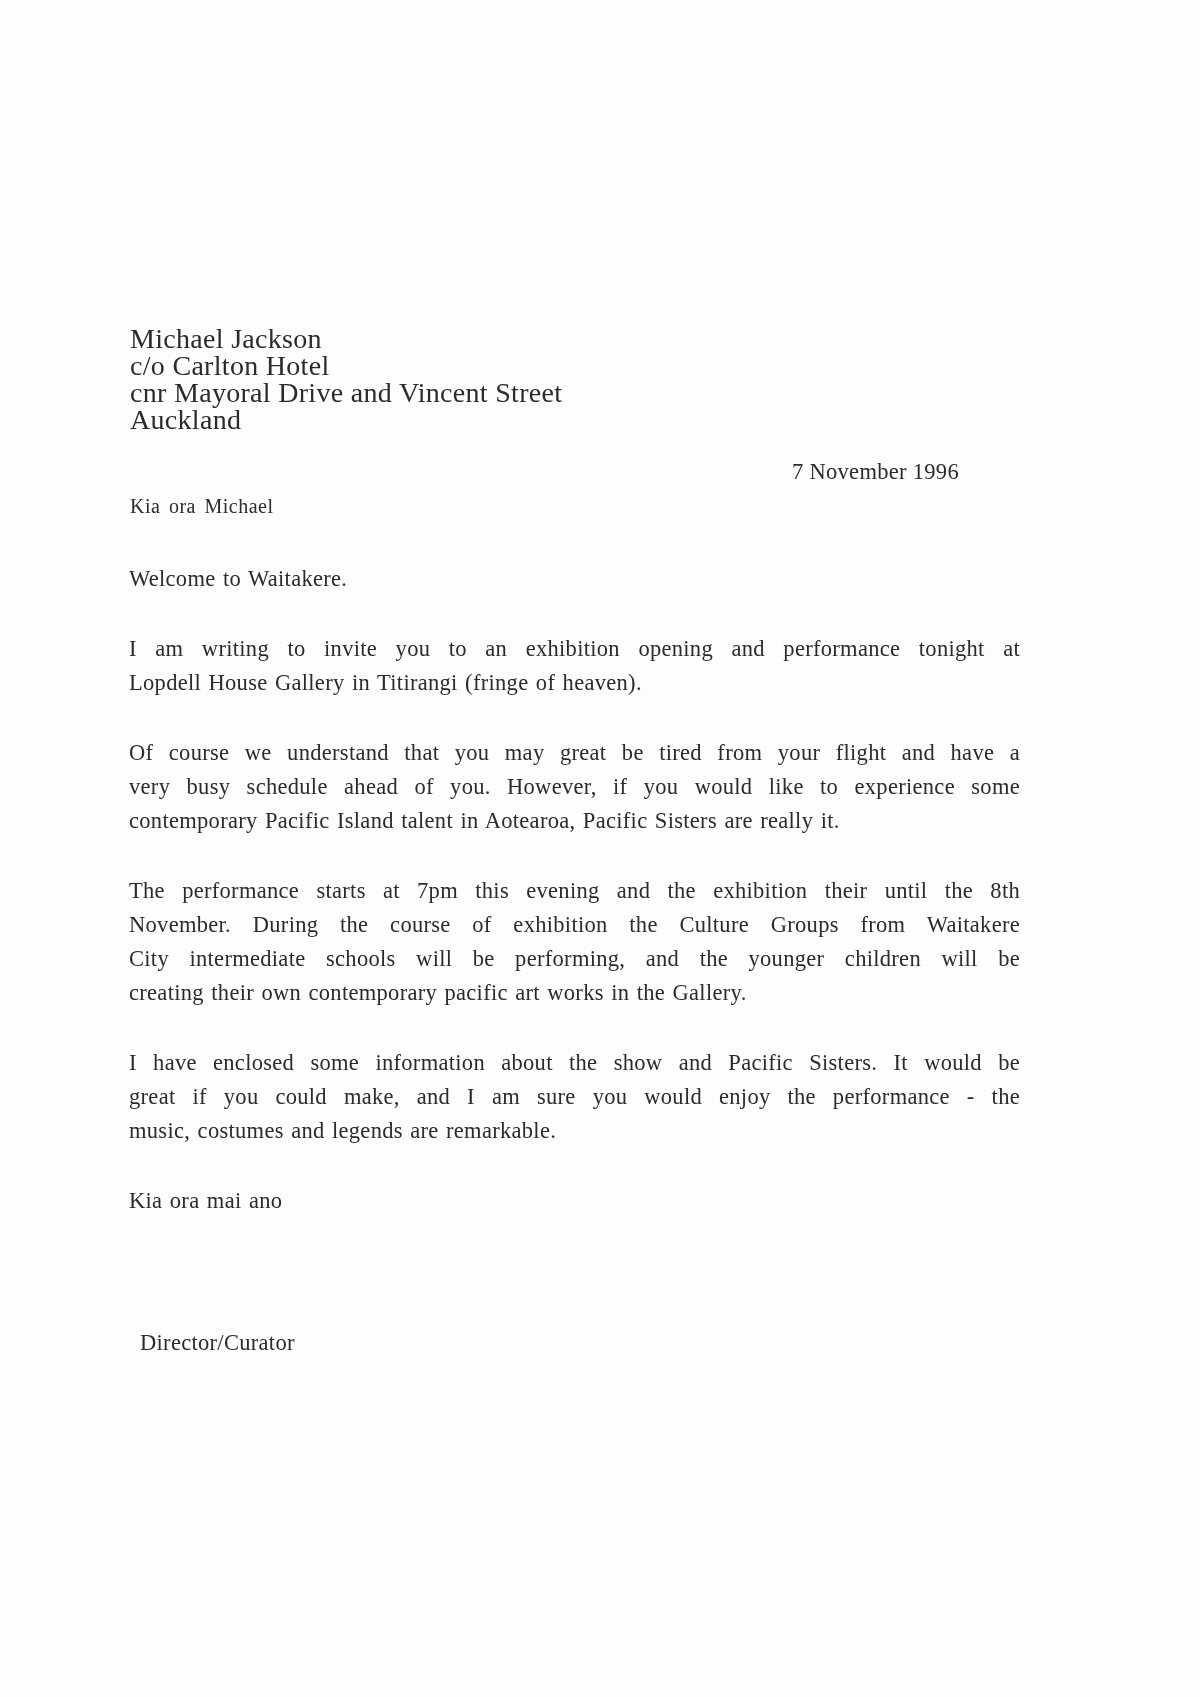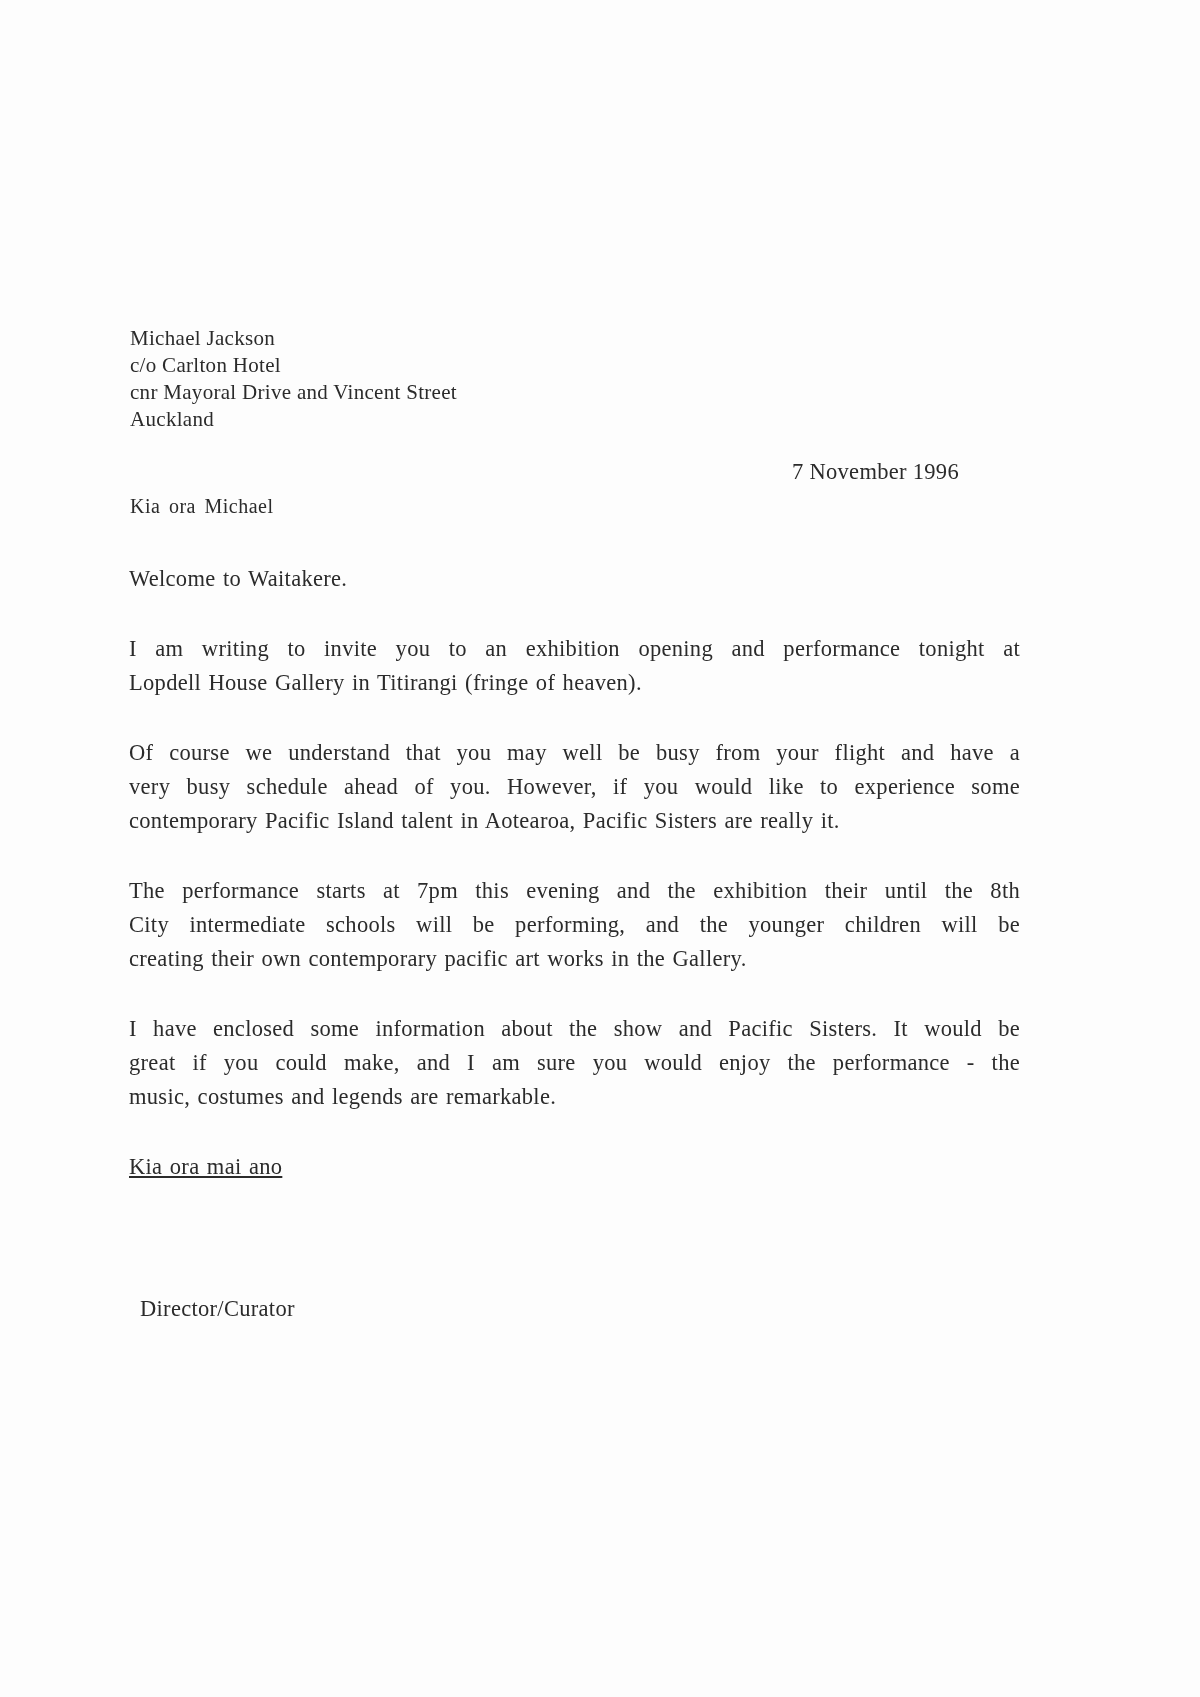--- a/index.html
+++ b/index.html
@@ -16,21 +16,21 @@
   }
   .page {
     position: relative;
     width: 1200px;
     height: 1697px;
   }
   .address {
     position: absolute;
     left: 130px;
     top: 325px;
-    font-size: 21px;
+    font-size: 28px;
     line-height: 27px;
     letter-spacing: 0.3px;
   }
   .date {
     position: absolute;
     left: 792px;
     top: 458px;
     font-size: 22.5px;
     line-height: 27px;
     letter-spacing: 0.3px;
@@ -60,21 +60,20 @@
     text-align: left;
     white-space: nowrap;
   }
   .line.just {
     white-space: normal;
     text-align: justify;
     text-align-last: justify;
   }
   .closing {
     margin: 0 0 0 0;
-    text-decoration: underline;
   }
   .signature {
     margin-top: 108px;
     margin-left: 11px;
   }
 </style>
 </head>
 <body style="background: rgb(253, 253, 253); color: rgb(43, 43, 43);">
 
 <div class="page">
@@ -93,26 +92,27 @@
   <div class="content">
     <div>
         <div class="para">
           <div class="line">Welcome to Waitakere.</div>
         </div>
         <div class="para">
           <div class="line just">I am writing to invite you to an exhibition opening and performance tonight at</div>
           <div class="line">Lopdell House Gallery in Titirangi (fringe of heaven).</div>
         </div>
         <div class="para">
-          <div class="line just">Of course we understand that you may well be busy from your flight and have a</div>
+          <div class="line just">Of course we understand that you may great be tired from your flight and have a</div>
           <div class="line just">very busy schedule ahead of you. However, if you would like to experience some</div>
           <div class="line">contemporary Pacific Island talent in Aotearoa, Pacific Sisters are really it.</div>
         </div>
         <div class="para">
           <div class="line just">The performance starts at 7pm this evening and the exhibition their until the 8th</div>
+          <div class="line just">November. During the course of exhibition the Culture Groups from Waitakere</div>
           <div class="line just">City intermediate schools will be performing, and the younger children will be</div>
           <div class="line">creating their own contemporary pacific art works in the Gallery.</div>
         </div>
         <div class="para">
           <div class="line just">I have enclosed some information about the show and Pacific Sisters. It would be</div>
           <div class="line just">great if you could make, and I am sure you would enjoy the performance - the</div>
           <div class="line">music, costumes and legends are remarkable.</div>
         </div>
       </div>
     <div class="para closing">Kia ora mai ano</div>

